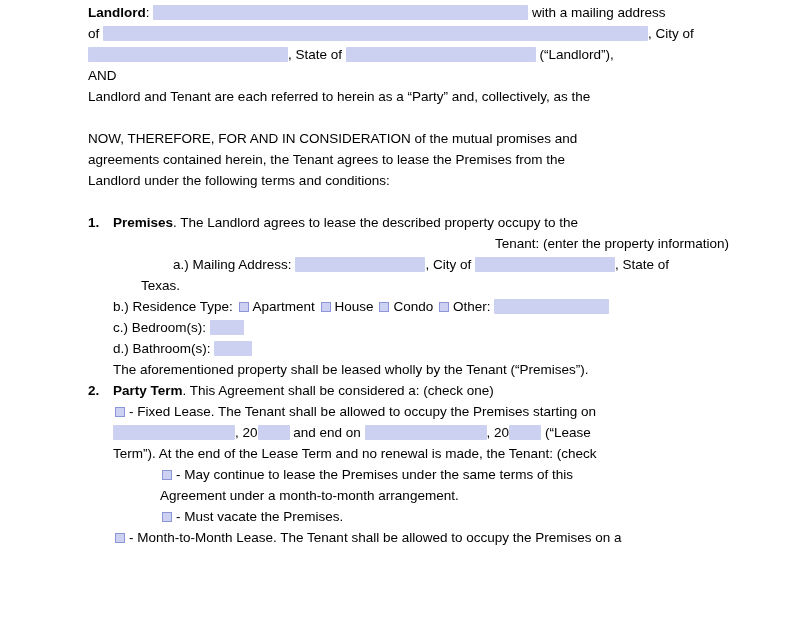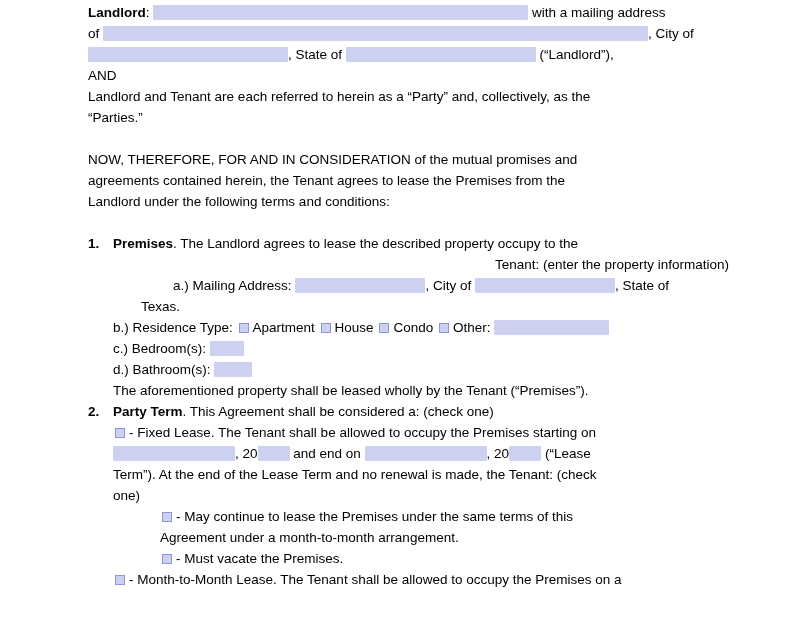--- a/index.html
+++ b/index.html
@@ -39,34 +39,32 @@
 </style>
 </head>
 <body>
 
 <div class="doc">
     <div class="line"><span class="b">Landlord</span><span class="txt">: </span><span class="blank" style="width: 375px;"></span><span class="txt"> with a mailing address</span></div>
     <div class="line"><span class="txt">of </span><span class="blank" style="width: 545px;"></span><span class="txt">, City of</span></div>
     <div class="line"><span class="blank" style="width: 200px;"></span><span class="txt">, State of </span><span class="blank" style="width: 190px;"></span><span class="txt"> (“Landlord”),</span></div>
     <div class="line"><span class="txt">AND</span></div>
     <div class="line"><span class="txt">Landlord and Tenant are each referred to herein as a “Party” and, collectively, as the</span></div>
-    <div class="line"><span class="txt">“Parties.”</span></div>
     <div class="line" style="margin-top: 21px;"><span class="txt">NOW, THEREFORE, FOR AND IN CONSIDERATION of the mutual promises and</span></div>
     <div class="line"><span class="txt">agreements contained herein, the Tenant agrees to lease the Premises from the</span></div>
     <div class="line"><span class="txt">Landlord under the following terms and conditions:</span></div>
     <div class="line" style="margin-top: 21px;"><span class="num" style="width: 25px;">1.</span><span class="b">Premises</span><span class="txt">. The Landlord agrees to lease the described property occupy to the</span></div>
     <div class="line" style="padding-left: 25px; text-align: right;"><span class="txt">Tenant: (enter the property information)</span></div>
     <div class="line" style="padding-left: 25px; text-align: center;"><span class="txt">a.) Mailing Address: </span><span class="blank" style="width: 130px;"></span><span class="txt">, City of </span><span class="blank" style="width: 140px;"></span><span class="txt">, State of</span></div>
     <div class="line" style="padding-left: 53px;"><span class="txt">Texas.</span></div>
     <div class="line" style="padding-left: 25px;"><span class="txt">b.) Residence Type: </span><span class="cb"></span><span class="txt">Apartment </span><span class="cb"></span><span class="txt">House </span><span class="cb"></span><span class="txt">Condo </span><span class="cb"></span><span class="txt">Other: </span><span class="blank" style="width: 115px;"></span></div>
     <div class="line" style="padding-left: 25px;"><span class="txt">c.) Bedroom(s): </span><span class="blank" style="width: 34px;"></span></div>
     <div class="line" style="padding-left: 25px;"><span class="txt">d.) Bathroom(s): </span><span class="blank" style="width: 38px;"></span></div>
     <div class="line" style="padding-left: 25px;"><span class="txt">The aforementioned property shall be leased wholly by the Tenant (“Premises”).</span></div>
     <div class="line"><span class="num" style="width: 25px;">2.</span><span class="b">Party Term</span><span class="txt">. This Agreement shall be considered a: (check one)</span></div>
     <div class="line" style="padding-left: 25px;"><span class="cb"></span><span class="txt">- Fixed Lease. The Tenant shall be allowed to occupy the Premises starting on</span></div>
     <div class="line" style="padding-left: 25px;"><span class="blank" style="width: 122px;"></span><span class="txt">, 20</span><span class="blank" style="width: 32px;"></span><span class="txt"> and end on </span><span class="blank" style="width: 122px;"></span><span class="txt">, 20</span><span class="blank" style="width: 32px;"></span><span class="txt"> (“Lease</span></div>
     <div class="line" style="padding-left: 25px;"><span class="txt">Term”). At the end of the Lease Term and no renewal is made, the Tenant: (check</span></div>
-    <div class="line" style="padding-left: 25px;"><span class="txt">one)</span></div>
     <div class="line" style="padding-left: 72px;"><span class="cb"></span><span class="txt">- May continue to lease the Premises under the same terms of this</span></div>
     <div class="line" style="padding-left: 72px;"><span class="txt">Agreement under a month-to-month arrangement.</span></div>
     <div class="line" style="padding-left: 72px;"><span class="cb"></span><span class="txt">- Must vacate the Premises.</span></div>
     <div class="line" style="padding-left: 25px;"><span class="cb"></span><span class="txt">- Month-to-Month Lease. The Tenant shall be allowed to occupy the Premises on a</span></div>
   </div>
 
 </body></html>

